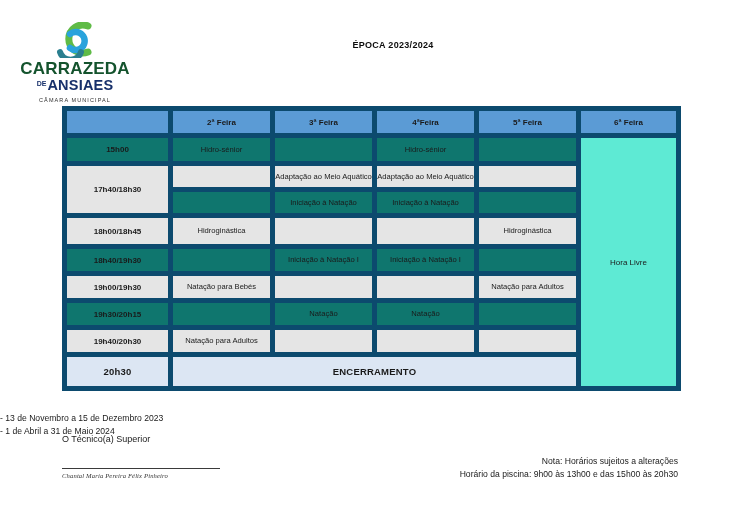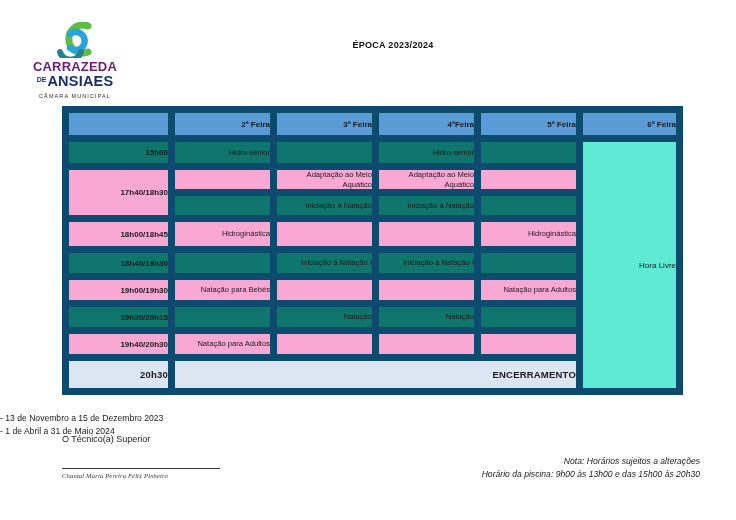--- a/index.html
+++ b/index.html
@@ -35,23 +35,23 @@
   }
   .logo-mark {
     width: 54px;
     height: 36px;
     position: relative;
     margin-bottom: 2px;
   }
   .logo-word1 {
     font-family: "Liberation Sans", sans-serif;
     font-weight: bold;
-    font-size: 13px;
+    font-size: 17px;
     letter-spacing: 0.2px;
-    color: #701a75;
+    color: #14532d;
     line-height: 1.0;
   }
   .logo-word2row {
     display: flex;
     align-items: baseline;
     justify-content: center;
     line-height: 1.0;
     margin-top: 1px;
   }
   .logo-de {
@@ -110,43 +110,43 @@
     width: 616px;
     table-layout: fixed;
     font-size: 7.6px;
   }
   table.sched col.c-time  { width: 106px; }
   table.sched col.c-day   { width: 102px; }
   table.sched col.c-fri   { width: 100px; }
 
   table.sched th,
   table.sched td {
-    border: 7px solid #0c4a6e;
+    border: 5px solid #0c4a6e;
     padding: 0;
-    text-align: right;
+    text-align: center;
     vertical-align: middle;
     color: #1a1a1a;
   }
   thead th {
     background: #5b9bd5;
     color: #ffffff;
     font-weight: bold;
     font-size: 8px;
     height: 22px;
     border-color: #5b9bd5;
   }
   thead th.blank-head { background: #5b9bd5; }
 
   td.time {
     font-weight: bold;
     font-size: 8px;
     color: #111111;
   }
   .rowA td { background: #0f766e; }
-  .rowB td { background: #f9a8d4; margin-top: 35px; }
+  .rowB td { background: #e5e5e5; margin-top: 35px; }
 
   td.cell {
     font-size: 7.6px;
     line-height: 1.25;
     padding: 2px 3px;
   }
   td.free {
     background: #5eead4;
     font-size: 8px;
     vertical-align: middle;
@@ -174,26 +174,25 @@
     height: 108px;
   }
   .foot-right {
     padding-right: 58px;
     font-size: 8.6px;
     color: #1a1a1a;
     line-height: 1.55;
   }
   .foot-note {
     text-align: right;
-    padding-right: 36px;
+    padding-right: 58px;
     font-size: 8.6px;
     color: #1a1a1a;
     line-height: 1.55;
     margin-top: 16px;
-    font-style: italic;
   }
   .foot-left {
     position: absolute;
     left: 62px;
     top: 22px;
     width: 300px;
   }
   .tech-label {
     font-size: 9px;
     color: #1a1a1a;

